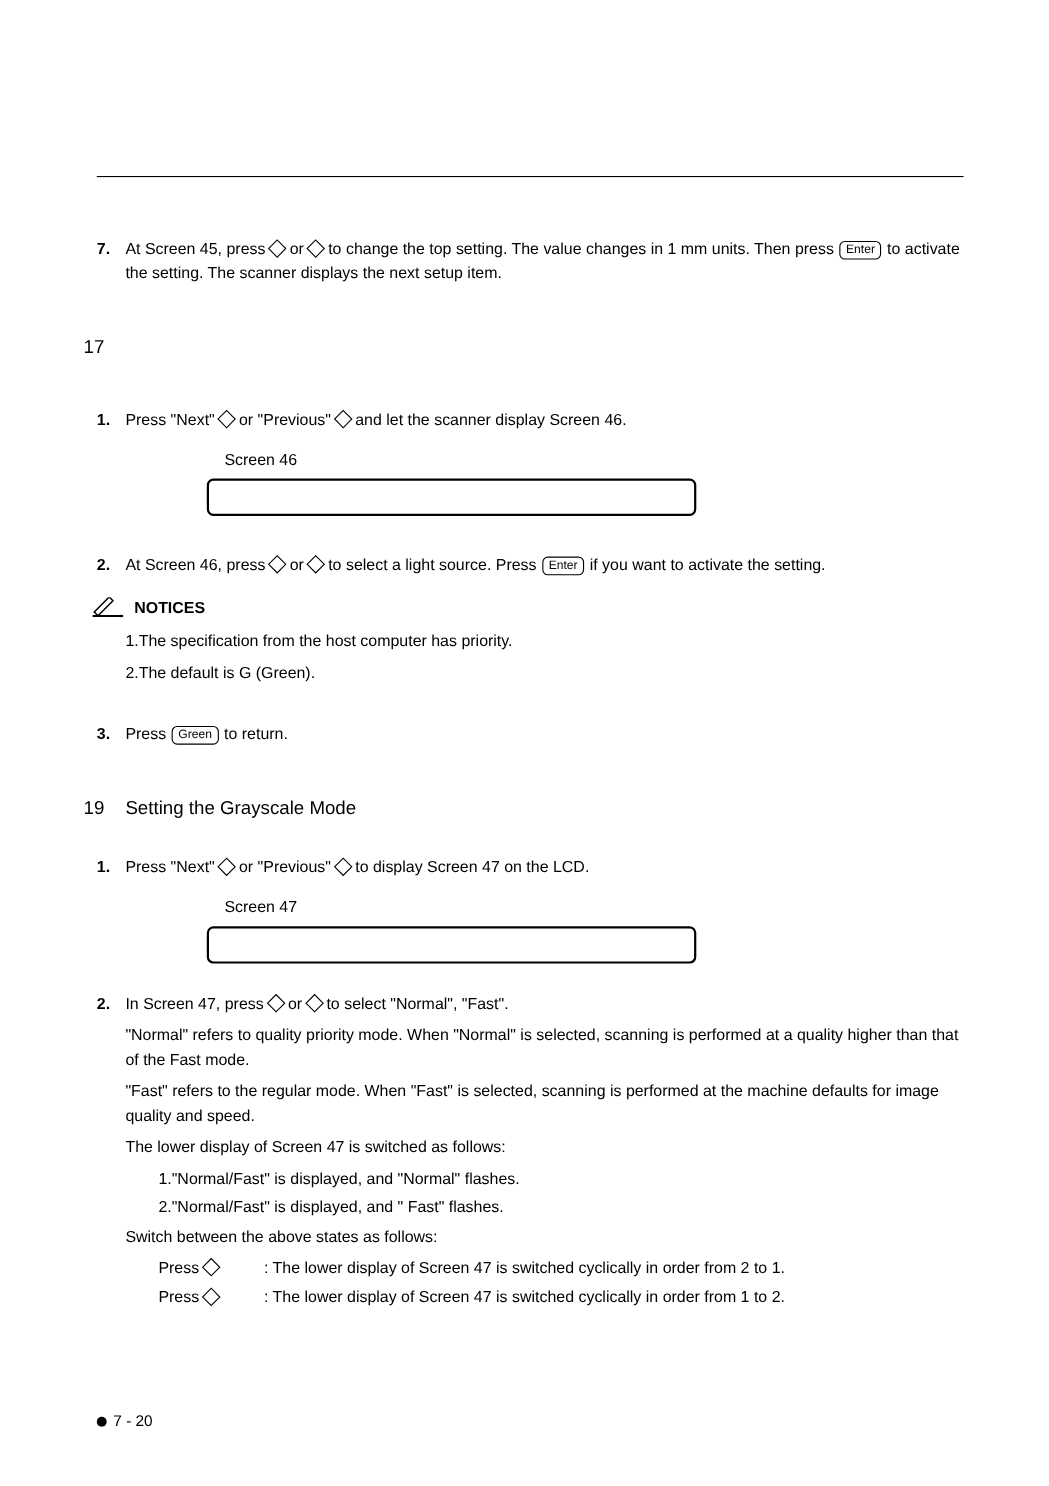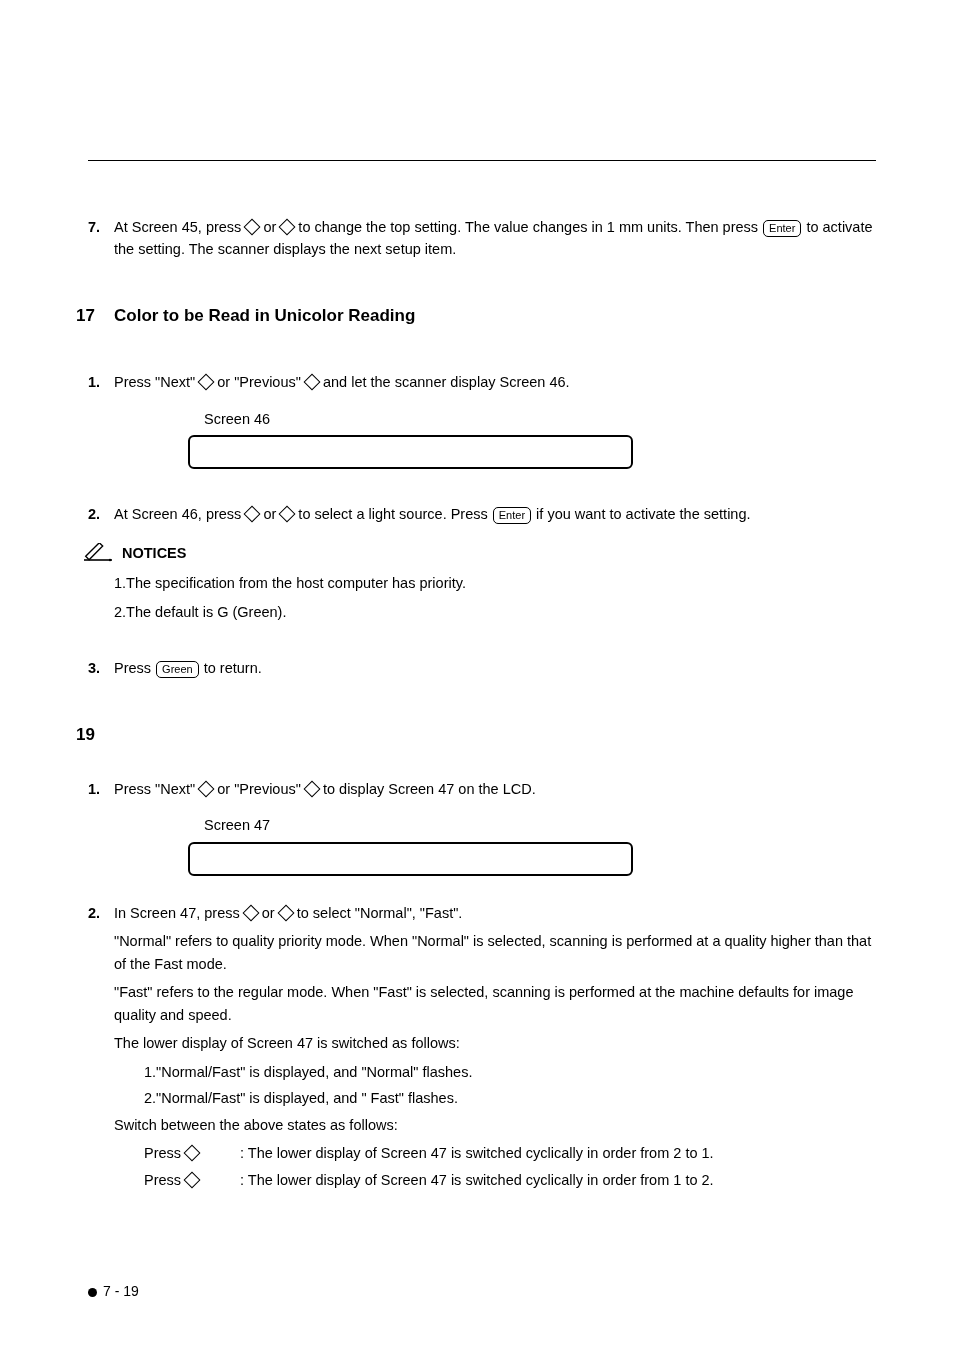--- a/index.html
+++ b/index.html
@@ -44,21 +44,21 @@
     height: 12px;
     border: 1px solid #000;
     transform: rotate(45deg);
     vertical-align: middle;
     margin: 0 1px;
     position: relative;
     top: -1px;
   }
   .section-head {
     display: flex;
-    font-weight: bold;
+    font-weight: normal;
     font-size: 17px;
     margin-top: 42px;
     margin-bottom: 42px;
     margin-left: -12px;
   }
   .section-num { width: 38px; flex-shrink: 0; }
   .screen-label {
     margin-left: 116px;
     margin-top: 6px;
   }
@@ -121,21 +121,20 @@
 <div class="step gap-sm">
   <div class="step-num">7.</div>
   <div class="step-body">
     <span>At Screen 45, press </span><span class="diamond"></span><span> or </span><span class="diamond"></span><span> to change the top setting. The value changes in 1 mm units. Then press </span>
     <span class="keycap">Enter</span><span> to activate the setting. The scanner displays the next setup item.</span>
   </div>
 </div>
 
 <div class="section-head">
   <div class="section-num">17</div>
-  <div>Color to be Read in Unicolor Reading</div>
 </div>
 
 <div class="step">
   <div class="step-num">1.</div>
   <div class="step-body">
     <span>Press "Next" </span><span class="diamond"></span><span> or "Previous" </span><span class="diamond"></span><span> and let the scanner display Screen 46.</span>
   </div>
 </div>
 <div class="screen-label">Screen 46</div>
 <div class="screen-box">
@@ -164,20 +163,21 @@
 
 <div class="step gap-sm">
   <div class="step-num">3.</div>
   <div class="step-body">
     <span>Press </span><span class="keycap">Green</span><span> to return.</span>
   </div>
 </div>
 
 <div class="section-head" style="margin-bottom:30px;">
   <div class="section-num">19</div>
+  <div>Setting the Grayscale Mode</div>
 </div>
 
 <div class="step">
   <div class="step-num">1.</div>
   <div class="step-body">
     <span>Press "Next" </span><span class="diamond"></span><span> or "Previous" </span><span class="diamond"></span><span> to display Screen 47 on the LCD.</span>
   </div>
 </div>
 <div class="screen-label">Screen 47</div>
 <div class="screen-box" style="margin-bottom:20px;">
@@ -200,14 +200,14 @@
   <div class="press-label"><span>Press </span><span class="diamond"></span></div>
   <div>: The lower display of Screen 47 is switched cyclically in order from 2 to 1.</div>
 </div>
 <div class="press-row">
   <div class="press-label"><span>Press </span><span class="diamond"></span></div>
   <div>: The lower display of Screen 47 is switched cyclically in order from 1 to 2.</div>
 </div>
 
 <div class="footer">
   <span class="bullet"></span>
-  <span>7 - 19</span>
+  <span>7 - 20</span>
 </div>
 
 </body></html>

